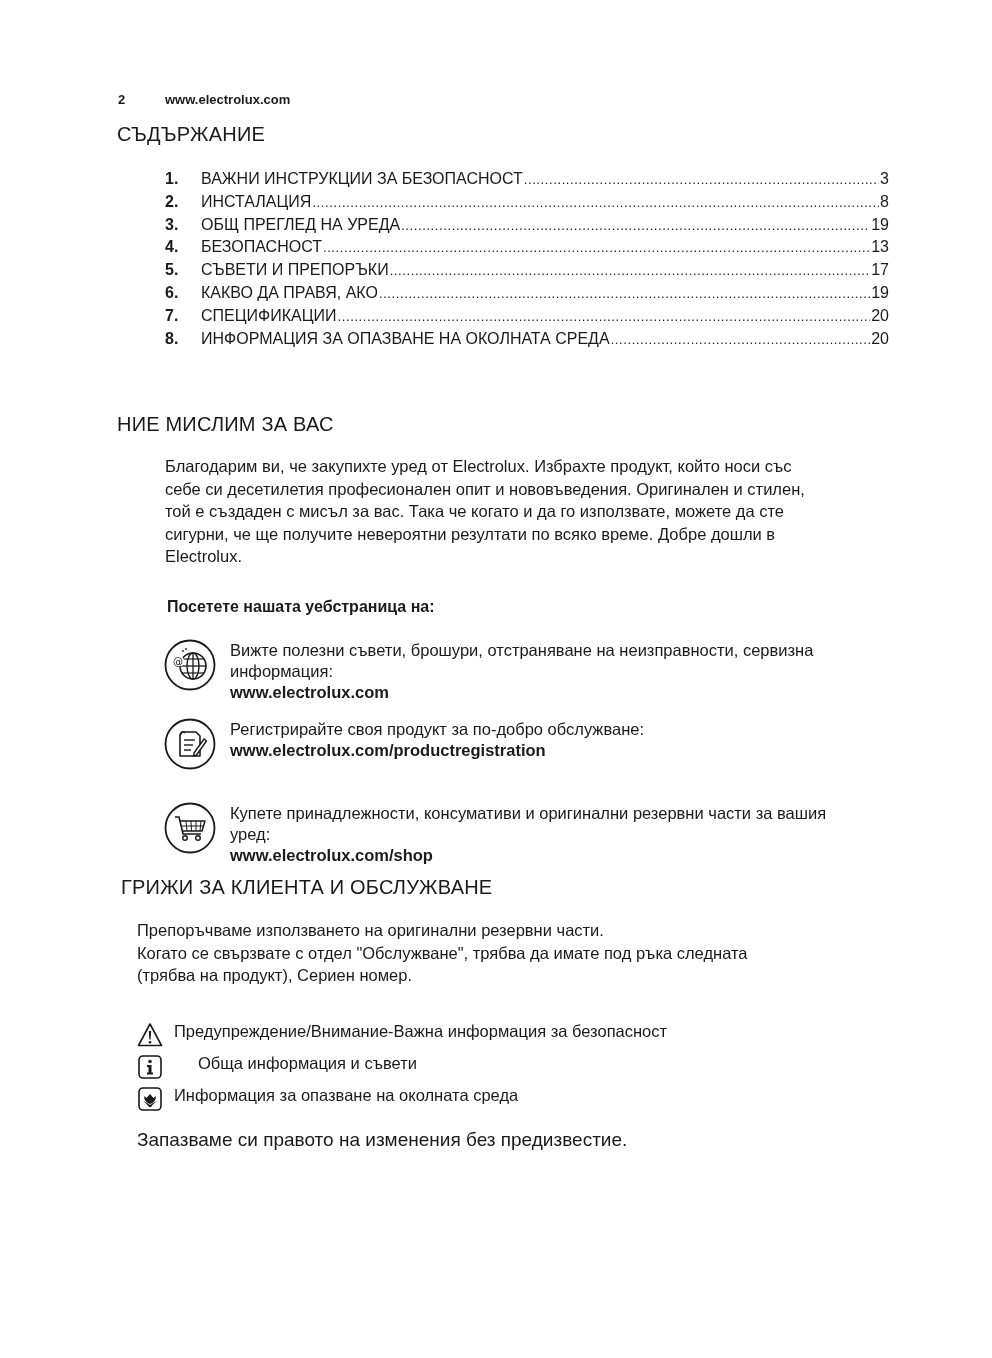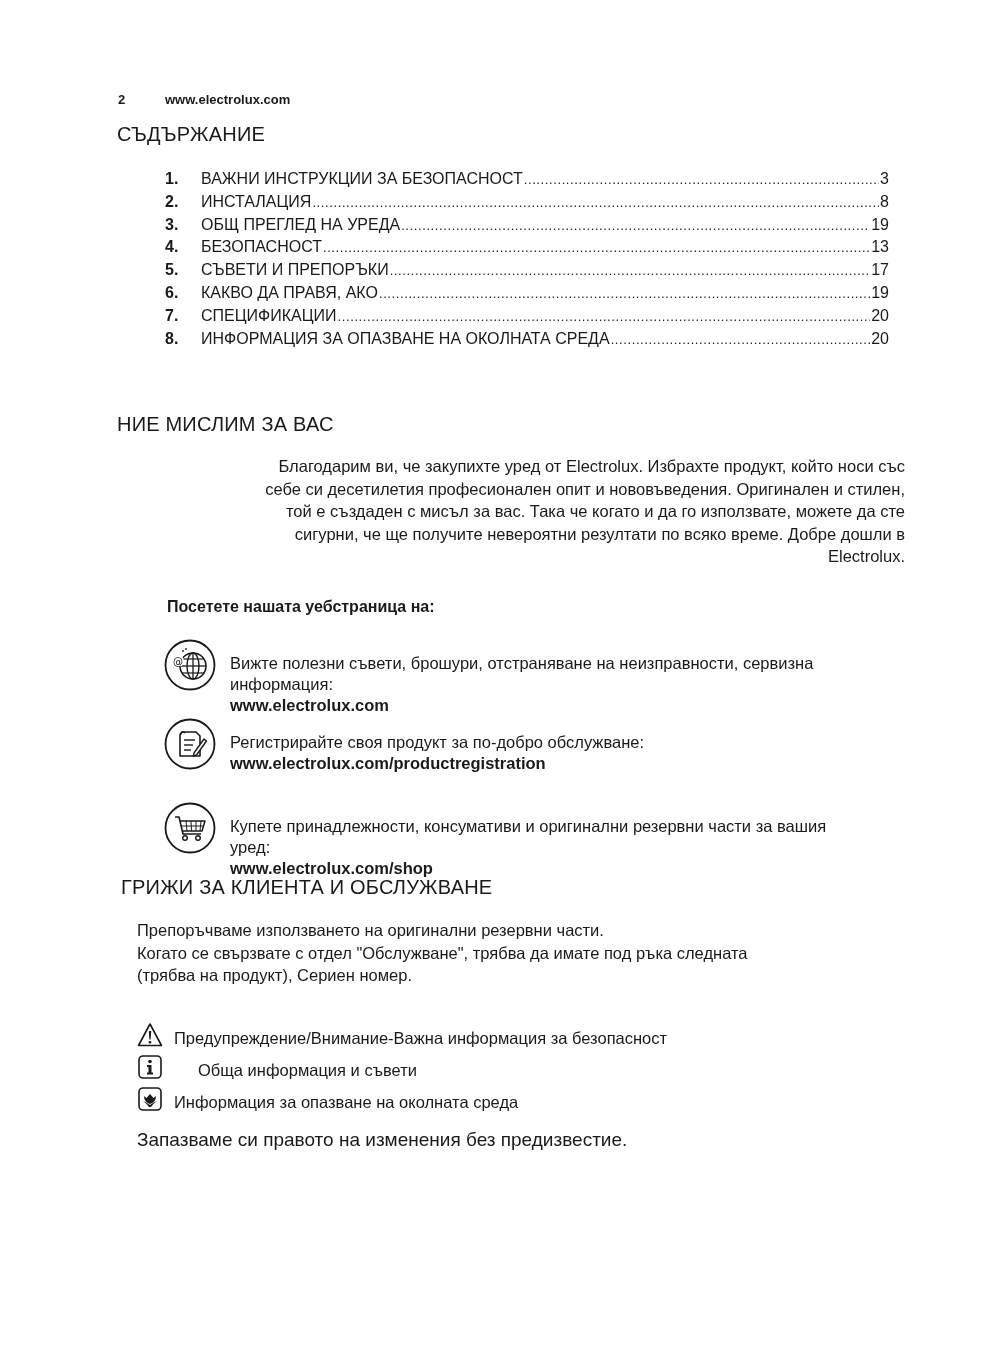--- a/index.html
+++ b/index.html
@@ -15,23 +15,23 @@
   .toc-row { display: flex; align-items: baseline; height: 22.8px; font-size: 16px; }
   .toc-num { width: 36px; font-weight: bold; }
   .toc-title { white-space: nowrap; }
   .toc-dots { flex: 1; overflow: hidden; white-space: nowrap; margin: 0 1px; letter-spacing: 0.6px; font-size: 13px; }
   .toc-dots::after { content: "............................................................................................................................................................................................................................................................"; }
   .toc-page { text-align: right; }
   .para { font-size: 16.5px; line-height: 22.6px; }
   .visit-label { left: 167px; top: 598px; font-size: 16px; font-weight: bold; }
   .site-row { left: 164px; display: flex; }
   .site-icon { width: 52px; height: 52px; flex: none; }
-  .site-text { margin-left: 14px; font-size: 16.5px; line-height: 20.8px; width: 680px; margin-top: 14px; }
+  .site-text { margin-left: 14px; font-size: 16.5px; line-height: 20.8px; width: 680px; margin-top: 1px; }
   .site-text .url { font-weight: bold; }
-  .legend-row { left: 137px; display: flex; align-items: flex-end; font-size: 16.5px; }
+  .legend-row { left: 137px; display: flex; align-items: flex-start; font-size: 16.5px; }
   .legend-icon { width: 26px; height: 26px; margin-right: 11px; }
   .note { left: 137px; top: 1129px; font-size: 19px; }
 </style>
 </head>
 <body>
 
 <div class="abs hdr-num">2</div>
 <div class="abs hdr-url">www.electrolux.com</div>
 
 <h1 class="abs h1" style="left:117px; top:123px;">СЪДЪРЖАНИЕ</h1>
@@ -80,21 +80,21 @@
   </div>
   <div class="toc-row">
     <span class="toc-num">8.</span>
     <span class="toc-title">ИНФОРМАЦИЯ ЗА ОПАЗВАНЕ НА ОКОЛНАТА СРЕДА</span>
     <span class="toc-dots"></span>
     <span class="toc-page">20</span>
   </div>
 </div>
 
 <h1 class="abs h1" style="left:117px; top:413px;">НИЕ МИСЛИМ ЗА ВАС</h1>
-<div class="abs para" style="left:165px; top:455px; width:740px;text-align:right;">
+<div class="abs para" style="left:165px; top:455px; width:740px;">
   <div>Благодарим ви, че закупихте уред от Electrolux. Избрахте продукт, който носи със</div>
   <div>себе си десетилетия професионален опит и нововъведения. Оригинален и стилен,</div>
   <div>той е създаден с мисъл за вас. Така че когато и да го използвате, можете да сте</div>
   <div>сигурни, че ще получите невероятни резултати по всяко време. Добре дошли в</div>
   <div>Electrolux.</div>
 </div>
 
 <div class="abs visit-label">Посетете нашата уебстраница на:</div>
 
 <div class="abs site-row" style="top:639px;">

